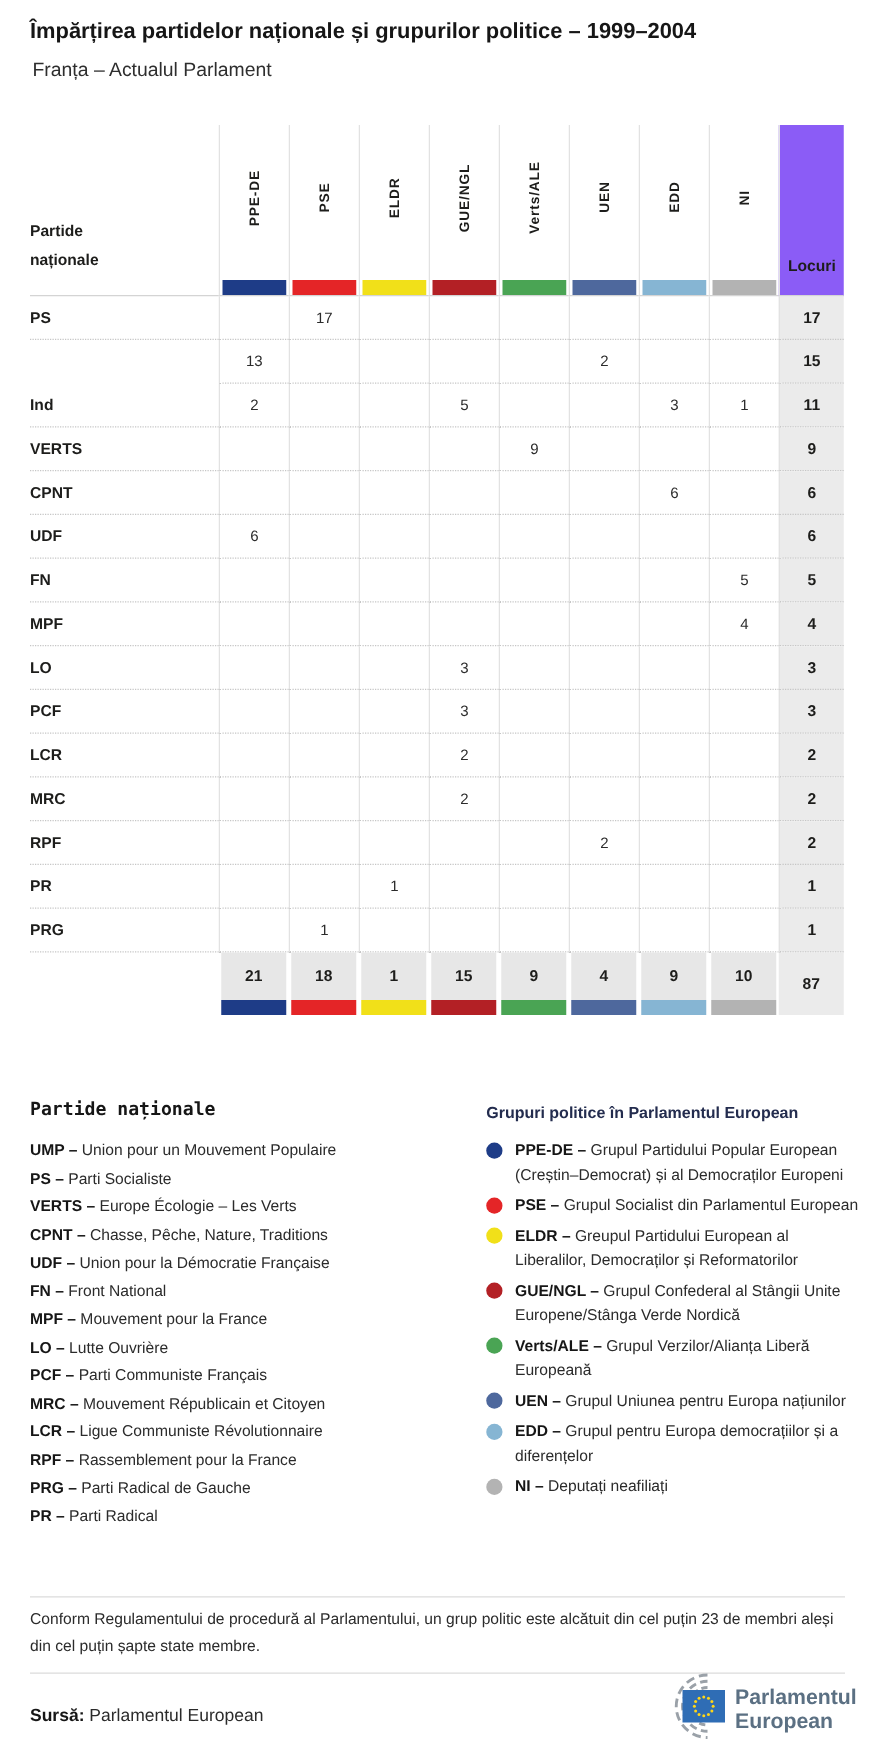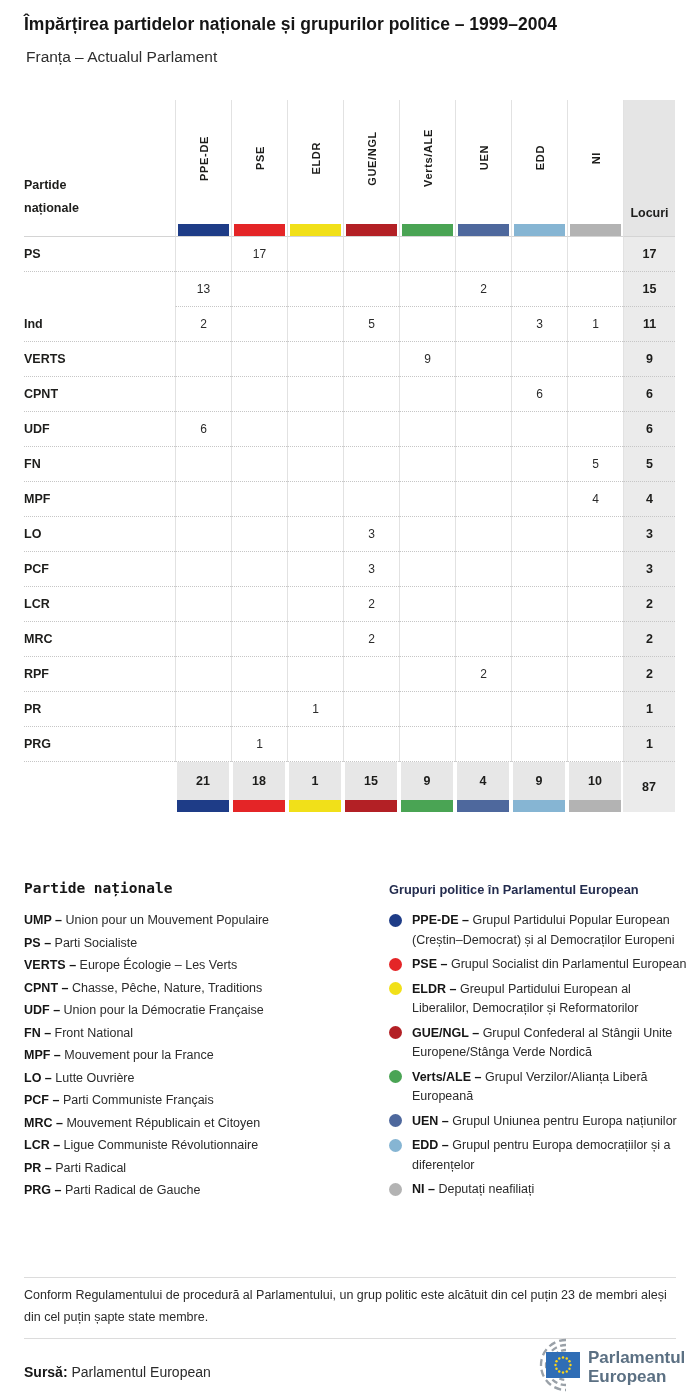--- a/index.html
+++ b/index.html
@@ -15,21 +15,21 @@
   .cell{position:relative;box-sizing:border-box;}
   .vline{border-left:1px solid #e2e2e2;}
   .hsep{border-bottom:1px solid #d4d4d4;}
   .rsep{border-bottom:1px dotted #c6c6c6;}
   .h-label{display:flex;align-items:flex-end;padding-bottom:16px;}
   .h-label-text{font-weight:bold;font-size:12.5px;width:80px;line-height:1.85;}
   .h-group{display:flex;align-items:center;justify-content:center;}
   .vtext{writing-mode:vertical-rl;transform:rotate(180deg);font-weight:bold;font-size:11px;
          letter-spacing:.06em;margin-bottom:20px;}
   .h-bar{position:absolute;bottom:0;left:2px;right:2px;height:12px;}
-  .h-locuri{background:#e5e5e5;display:flex;align-items:flex-end;justify-content:center;
+  .h-locuri{background:#8b5cf6;display:flex;align-items:flex-end;justify-content:center;
             padding-bottom:16px;font-weight:bold;font-size:12.5px;}
   .r-label{display:flex;align-items:center;font-weight:bold;font-size:12.5px;}
   .r-val{display:flex;align-items:center;justify-content:center;font-size:12px;color:#2b2b2b;}
   .r-locuri{background:#ebebeb;display:flex;align-items:center;justify-content:center;
             font-weight:bold;font-size:12.5px;}
   .t-inner{margin:0 2px;background:#e7e7e7;height:100%;display:flex;align-items:center;
            justify-content:center;font-weight:bold;font-size:12.5px;}
   .t-locuri{background:#ebebeb;display:flex;align-items:center;justify-content:center;
             font-weight:bold;font-size:12.5px;}
   .b-inner{margin:0 2px;height:100%;}
@@ -307,22 +307,23 @@
         <div class="lp-item"><b>PS – </b><span>Parti Socialiste</span></div>
         <div class="lp-item"><b>VERTS – </b><span>Europe Écologie – Les Verts</span></div>
         <div class="lp-item"><b>CPNT – </b><span>Chasse, Pêche, Nature, Traditions</span></div>
         <div class="lp-item"><b>UDF – </b><span>Union pour la Démocratie Française</span></div>
         <div class="lp-item"><b>FN – </b><span>Front National</span></div>
         <div class="lp-item"><b>MPF – </b><span>Mouvement pour la France</span></div>
         <div class="lp-item"><b>LO – </b><span>Lutte Ouvrière</span></div>
         <div class="lp-item"><b>PCF – </b><span>Parti Communiste Français</span></div>
         <div class="lp-item"><b>MRC – </b><span>Mouvement Républicain et Citoyen</span></div>
         <div class="lp-item"><b>LCR – </b><span>Ligue Communiste Révolutionnaire</span></div>
+        <div class="lp-item"><b>RPF – </b><span>Rassemblement pour la France</span></div>
+        <div class="lp-item"><b>PRG – </b><span>Parti Radical de Gauche</span></div>
         <div class="lp-item"><b>PR – </b><span>Parti Radical</span></div>
-        <div class="lp-item"><b>PRG – </b><span>Parti Radical de Gauche</span></div>
       </div>
   </div>
 
   <div id="legend-groups">
     <div class="lg-title">Grupuri politice în Parlamentul European</div>
     <div id="lg-items">
         <div class="lg-item">
           <span class="lg-dot" style="background: rgb(30, 60, 135);"></span>
           <div class="lg-text"><b>PPE-DE – </b><span>Grupul Partidului Popular European (Creștin–Democrat) și al Democraților Europeni</span></div>
         </div>

